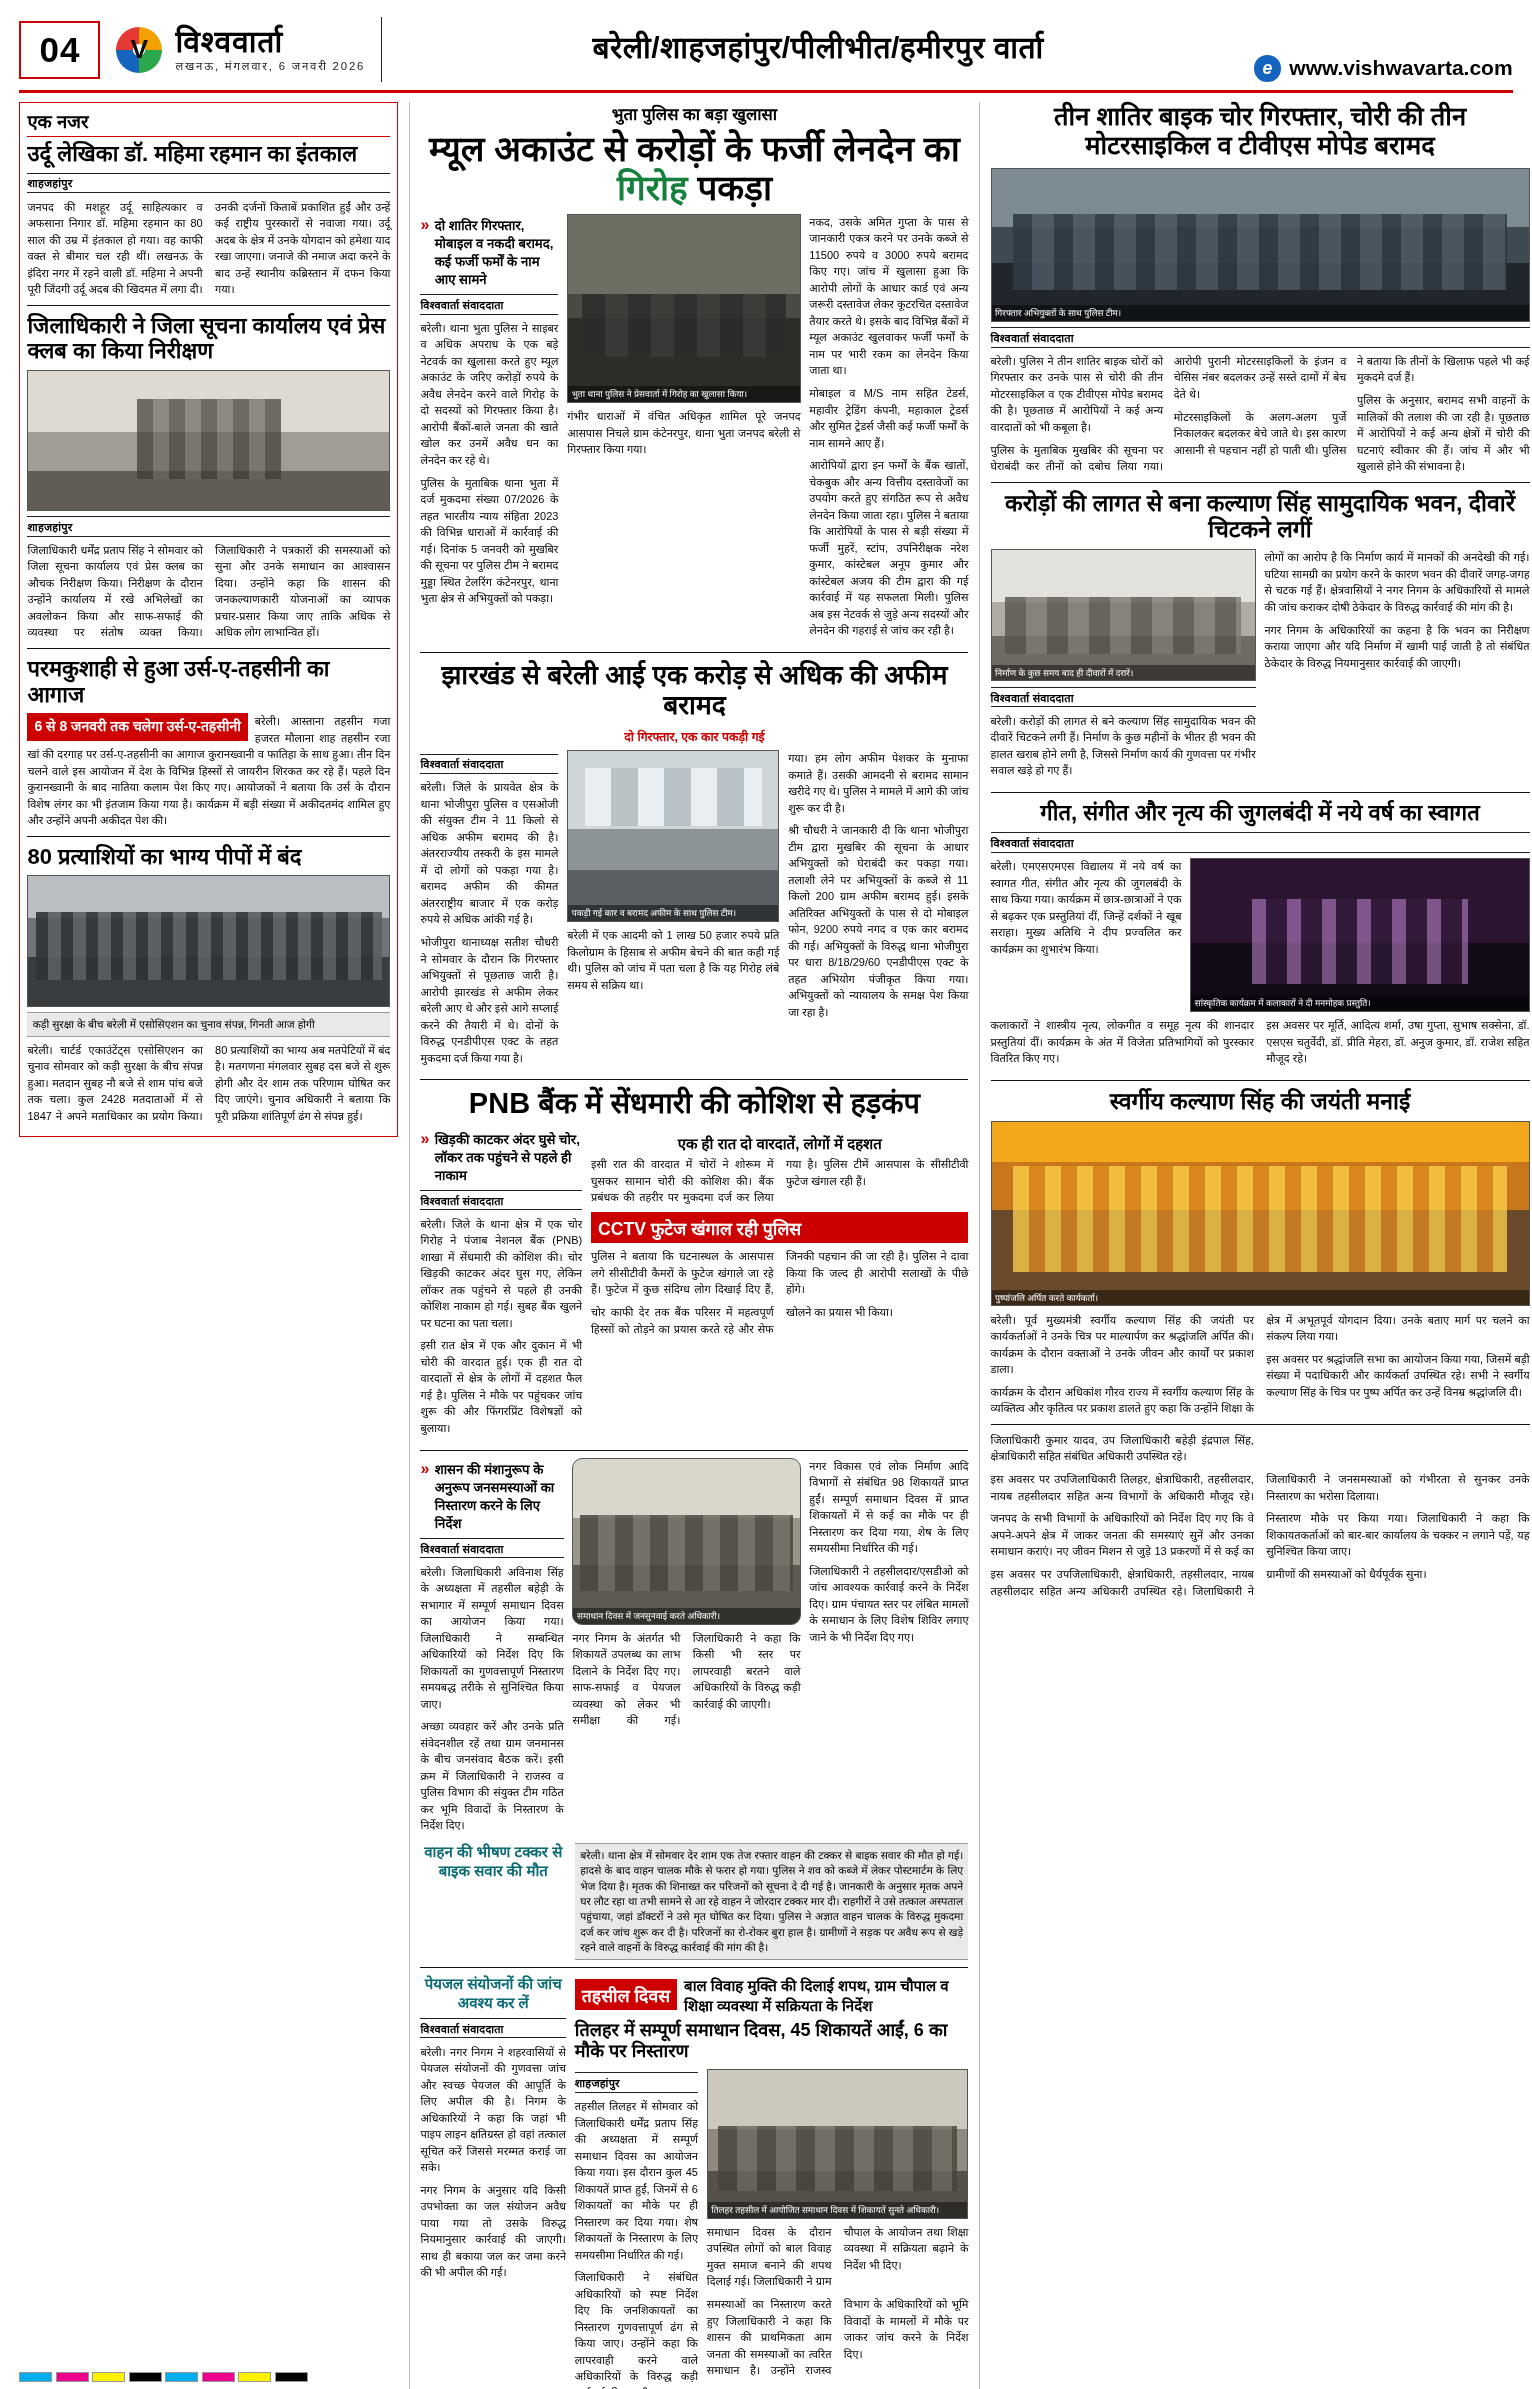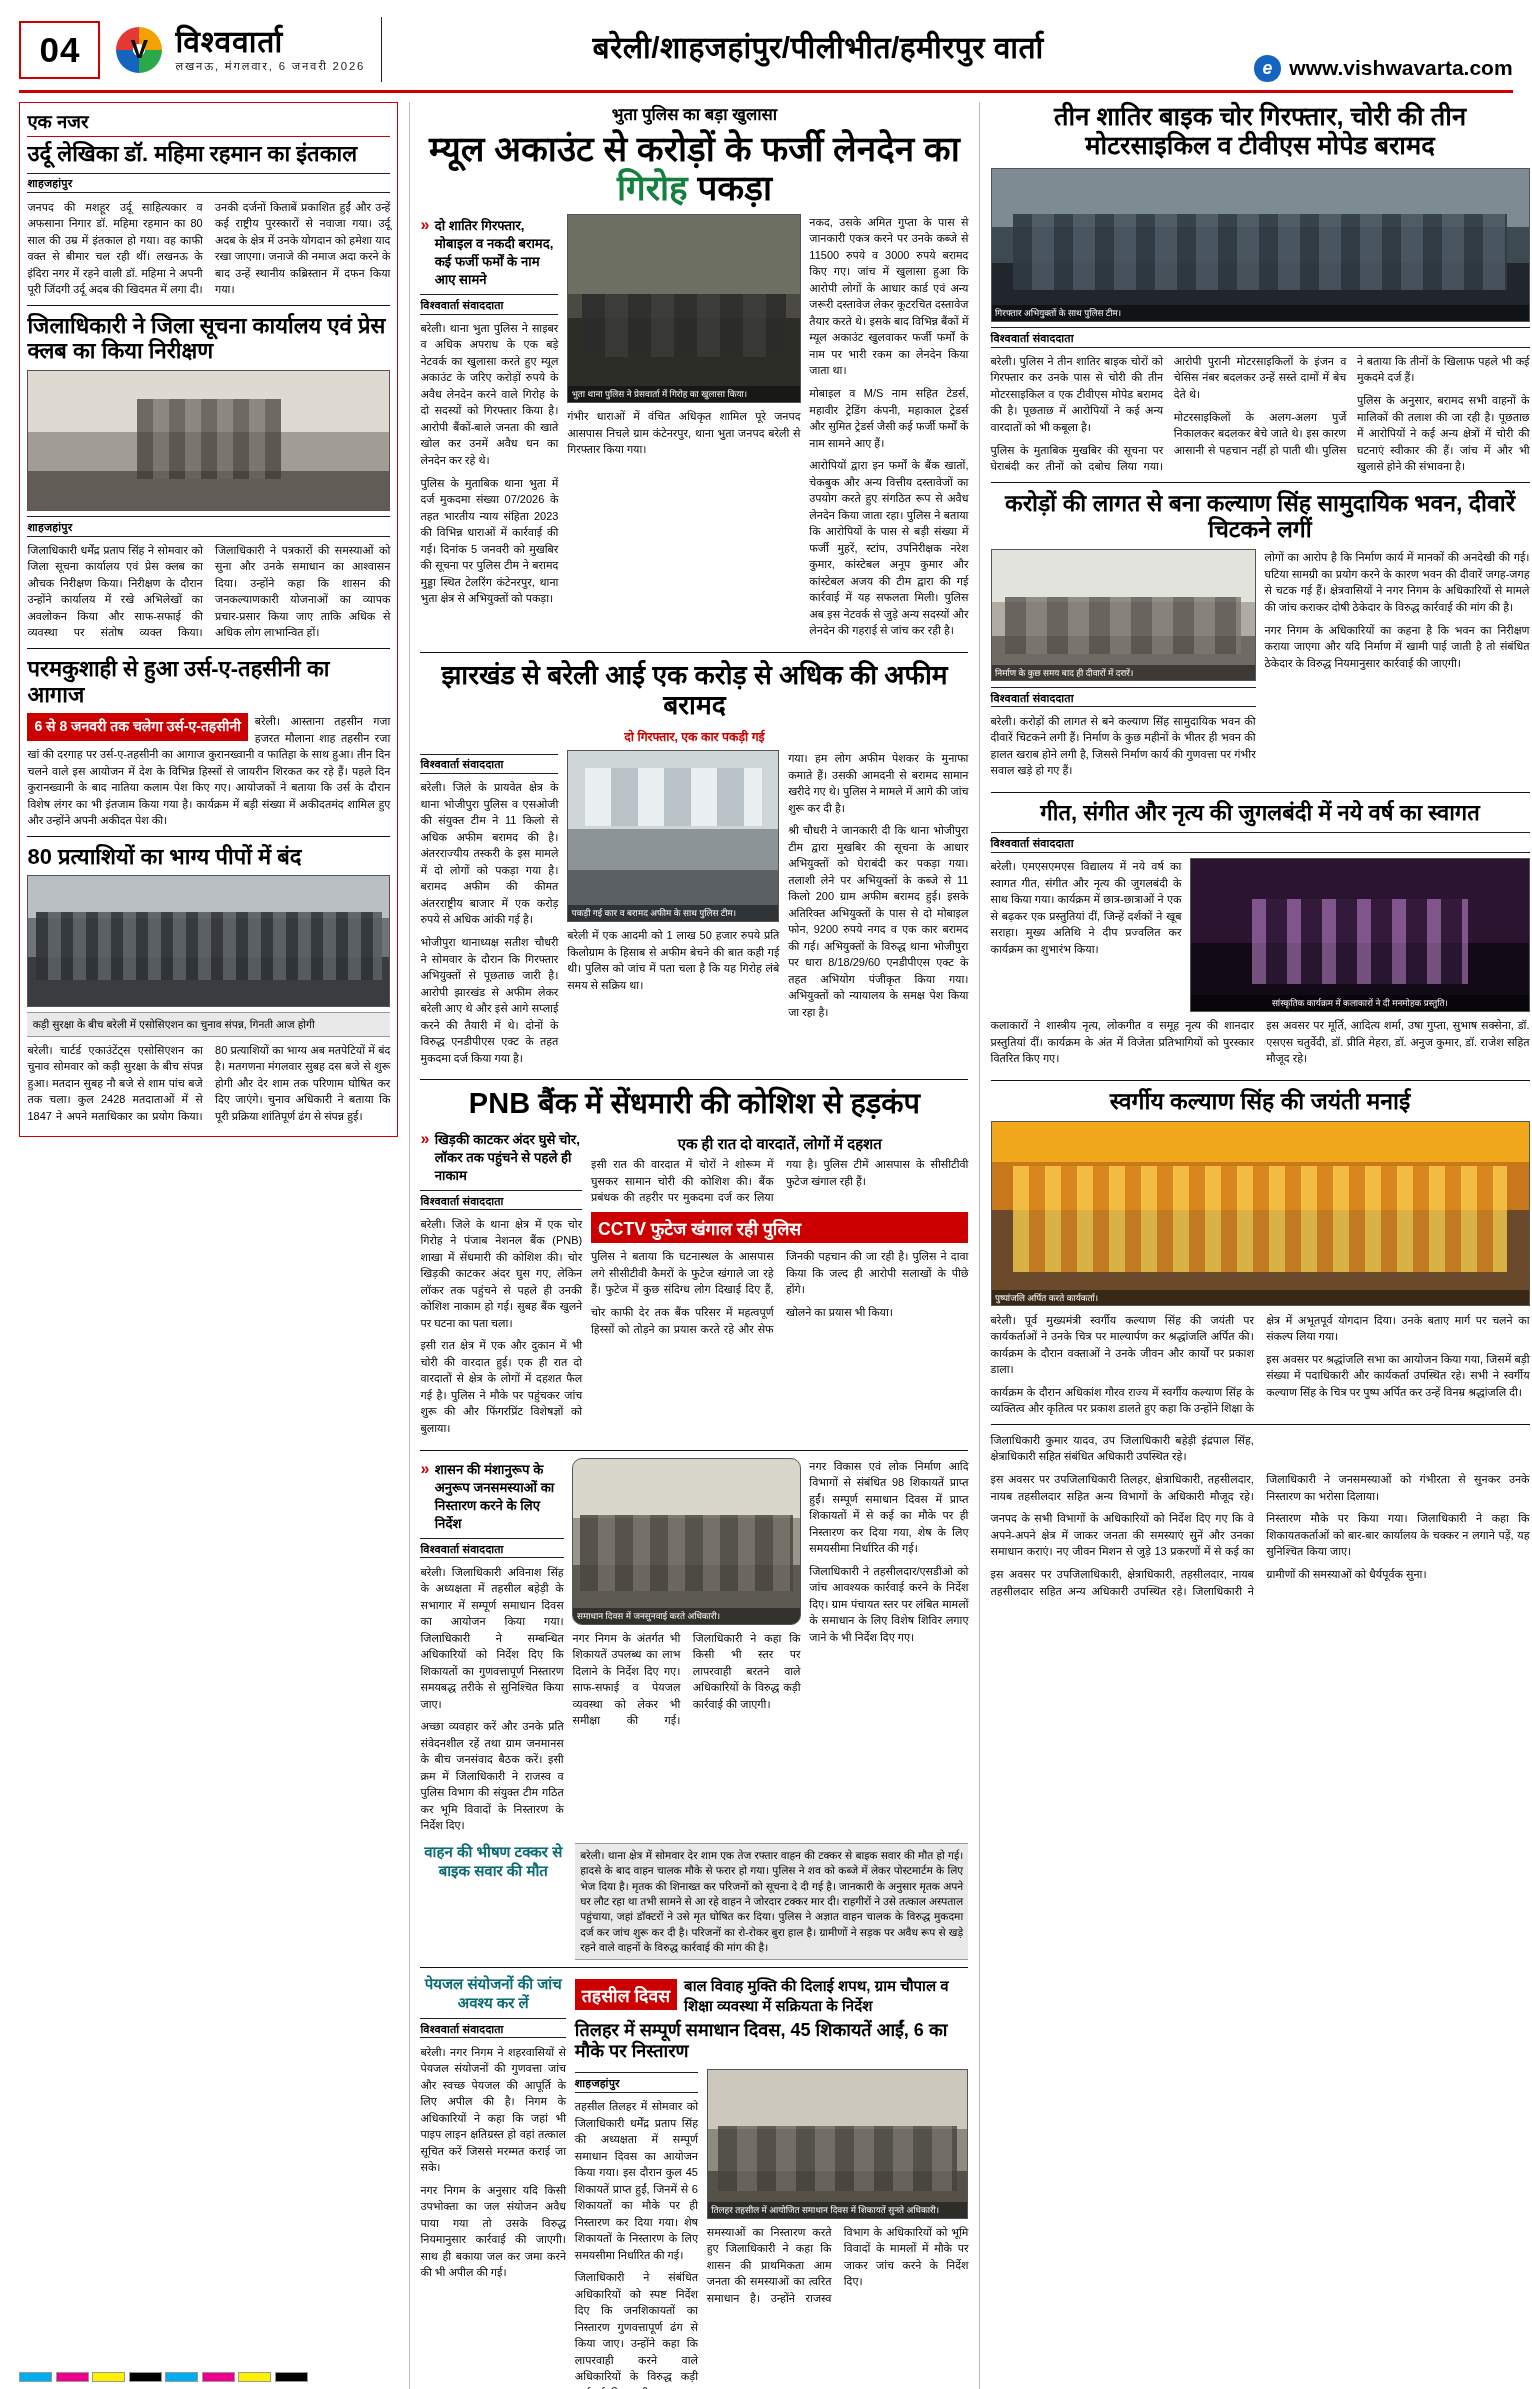--- a/index.html
+++ b/index.html
@@ -154,21 +154,20 @@
   .ph-office{
     background:linear-gradient(180deg,#e3e3de 0 40%,#b0aca4 40% 66%,#6f6a63 66% 100%);
   }
   .ph-office:before{
     content:"";position:absolute;left:5%;top:36%;width:90%;height:44%;
     background:repeating-linear-gradient(90deg,#57534c 0 21px,#7d786f 21px 42px);
     opacity:.8;
   }
   .ph-stage{
     background:linear-gradient(180deg,#2a1430 0 55%,#120a16 55% 100%);
-    text-align:center;
   }
   .ph-stage:before{
     content:"";position:absolute;left:18%;top:26%;width:64%;height:56%;
     background:repeating-linear-gradient(90deg,#c58bd6 0 14px,#3a1f44 14px 35px);
     opacity:.55;
   }
   .ph-garland{
     background:linear-gradient(180deg,#f1a81d 0 22%,#c8781a 22% 48%,#6a4a2a 48% 100%);
   }
   .ph-garland:before{
@@ -439,20 +438,21 @@
           <div class="flexrow">
             <div style="width:32%">
               <div class="byline">शाहजहांपुर</div>
               <p class="body">तहसील तिलहर में सोमवार को जिलाधिकारी धर्मेंद्र प्रताप सिंह की अध्यक्षता में सम्पूर्ण समाधान दिवस का आयोजन किया गया। इस दौरान कुल 45 शिकायतें प्राप्त हुईं, जिनमें से 6 शिकायतों का मौके पर ही निस्तारण कर दिया गया। शेष शिकायतों के निस्तारण के लिए समयसीमा निर्धारित की गई।</p>
               <p class="body">जिलाधिकारी ने संबंधित अधिकारियों को स्पष्ट निर्देश दिए कि जनशिकायतों का निस्तारण गुणवत्तापूर्ण ढंग से किया जाए। उन्होंने कहा कि लापरवाही करने वाले अधिकारियों के विरुद्ध कड़ी कार्रवाई की जाएगी।</p>
             </div>
             <div style="width:68%">
               <div class="photo ph-hall" style="height:150px">
                 <div class="cap">तिलहर तहसील में आयोजित समाधान दिवस में शिकायतें सुनते अधिकारी।</div>
               </div>
+              <p class="body cols2">समाधान दिवस के दौरान उपस्थित लोगों को बाल विवाह मुक्त समाज बनाने की शपथ दिलाई गई। जिलाधिकारी ने ग्राम चौपाल के आयोजन तथा शिक्षा व्यवस्था में सक्रियता बढ़ाने के निर्देश भी दिए।</p>
               <p class="body cols2">समस्याओं का निस्तारण करते हुए जिलाधिकारी ने कहा कि शासन की प्राथमिकता आम जनता की समस्याओं का त्वरित समाधान है। उन्होंने राजस्व विभाग के अधिकारियों को भूमि विवादों के मामलों में मौके पर जाकर जांच करने के निर्देश दिए।</p>
             </div>
           </div>
         </div>
       </div>
 
     </div>
 
     <div class="vrule"></div>
 

